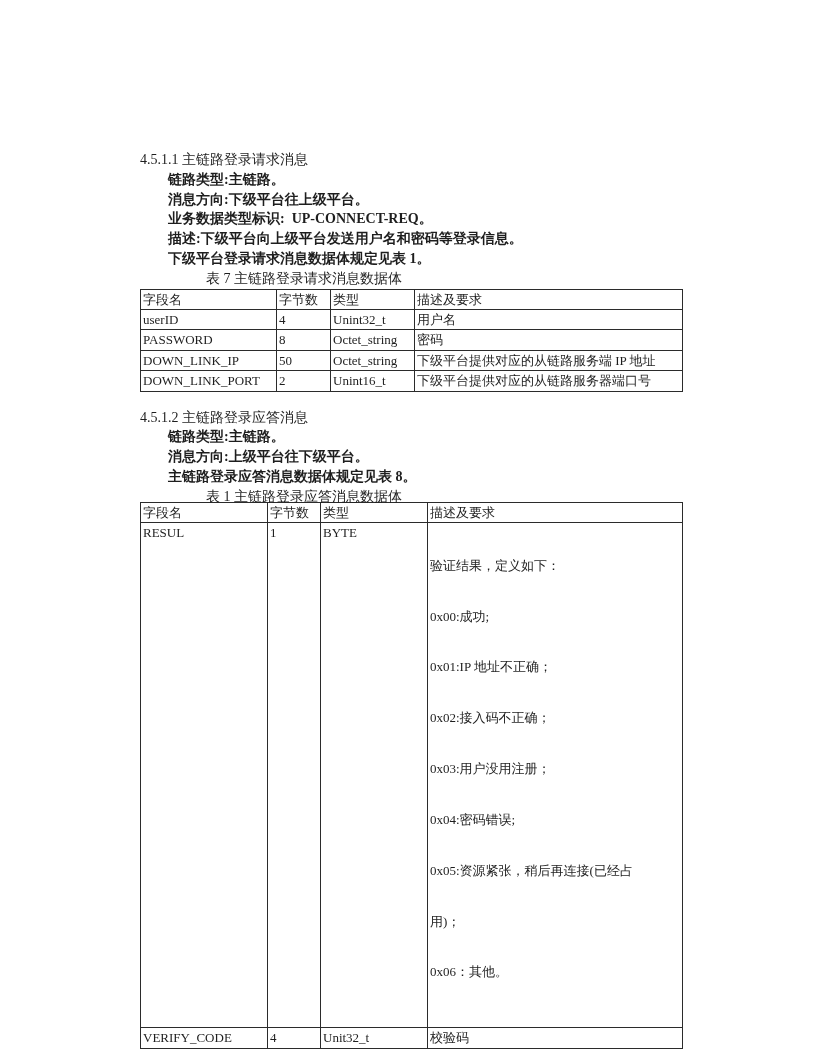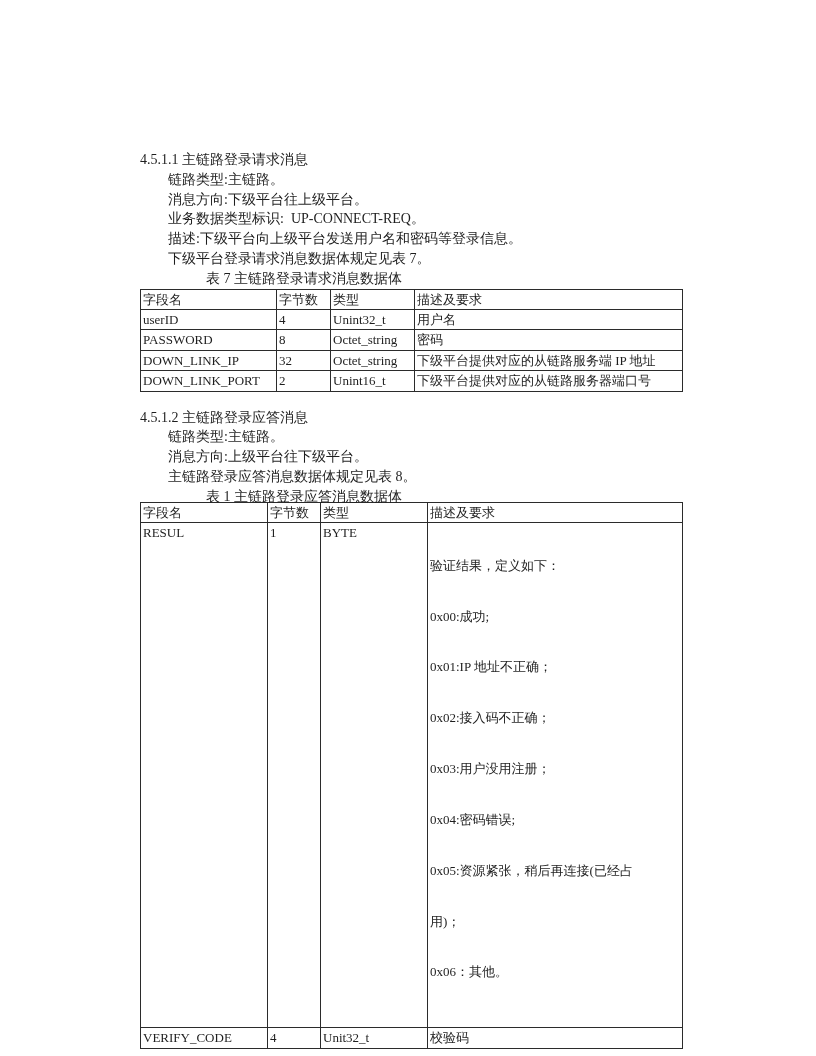--- a/index.html
+++ b/index.html
@@ -28,20 +28,21 @@
     width: 542px;
     font-size: 14px;
   }
   .heading {
     line-height: 19.8px;
     white-space: pre-wrap;
   }
   .line {
     line-height: 19.8px;
     white-space: pre-wrap;
+    font-weight: bold;
   }
   .indent {
     padding-left: 28px;
   }
   .caption {
     line-height: 19.8px;
     text-align: left;
     padding-left: 66px;
     white-space: pre-wrap;
   }
@@ -79,21 +80,21 @@
 <body>
 
 <div class="page">
   <div class="content">
 
     <div class="heading">4.5.1.1 主链路登录请求消息</div>
     <div class="line indent">链路类型:主链路。</div>
     <div class="line indent">消息方向:下级平台往上级平台。</div>
     <div class="line indent">业务数据类型标识:  UP-CONNECT-REQ。</div>
     <div class="line indent">描述:下级平台向上级平台发送用户名和密码等登录信息。</div>
-    <div class="line indent">下级平台登录请求消息数据体规定见表 7。</div>
+    <div class="line indent">下级平台登录请求消息数据体规定见表 1。</div>
     <div class="caption">表 7 主链路登录请求消息数据体</div>
 
     <table class="t7">
       <colgroup>
           <col class="c1">
           <col class="c2">
           <col class="c3">
           <col class="c4">
         </colgroup>
       <tbody>
@@ -110,21 +111,21 @@
           <td>用户名</td>
         </tr>
         <tr>
           <td>PASSWORD</td>
           <td>8</td>
           <td>Octet_string</td>
           <td>密码</td>
         </tr>
         <tr>
           <td>DOWN_LINK_IP</td>
-          <td>32</td>
+          <td>50</td>
           <td>Octet_string</td>
           <td>下级平台提供对应的从链路服务端 IP 地址</td>
         </tr>
         <tr>
           <td>DOWN_LINK_PORT</td>
           <td>2</td>
           <td>Unint16_t</td>
           <td>下级平台提供对应的从链路服务器端口号</td>
         </tr>
       </tbody>

